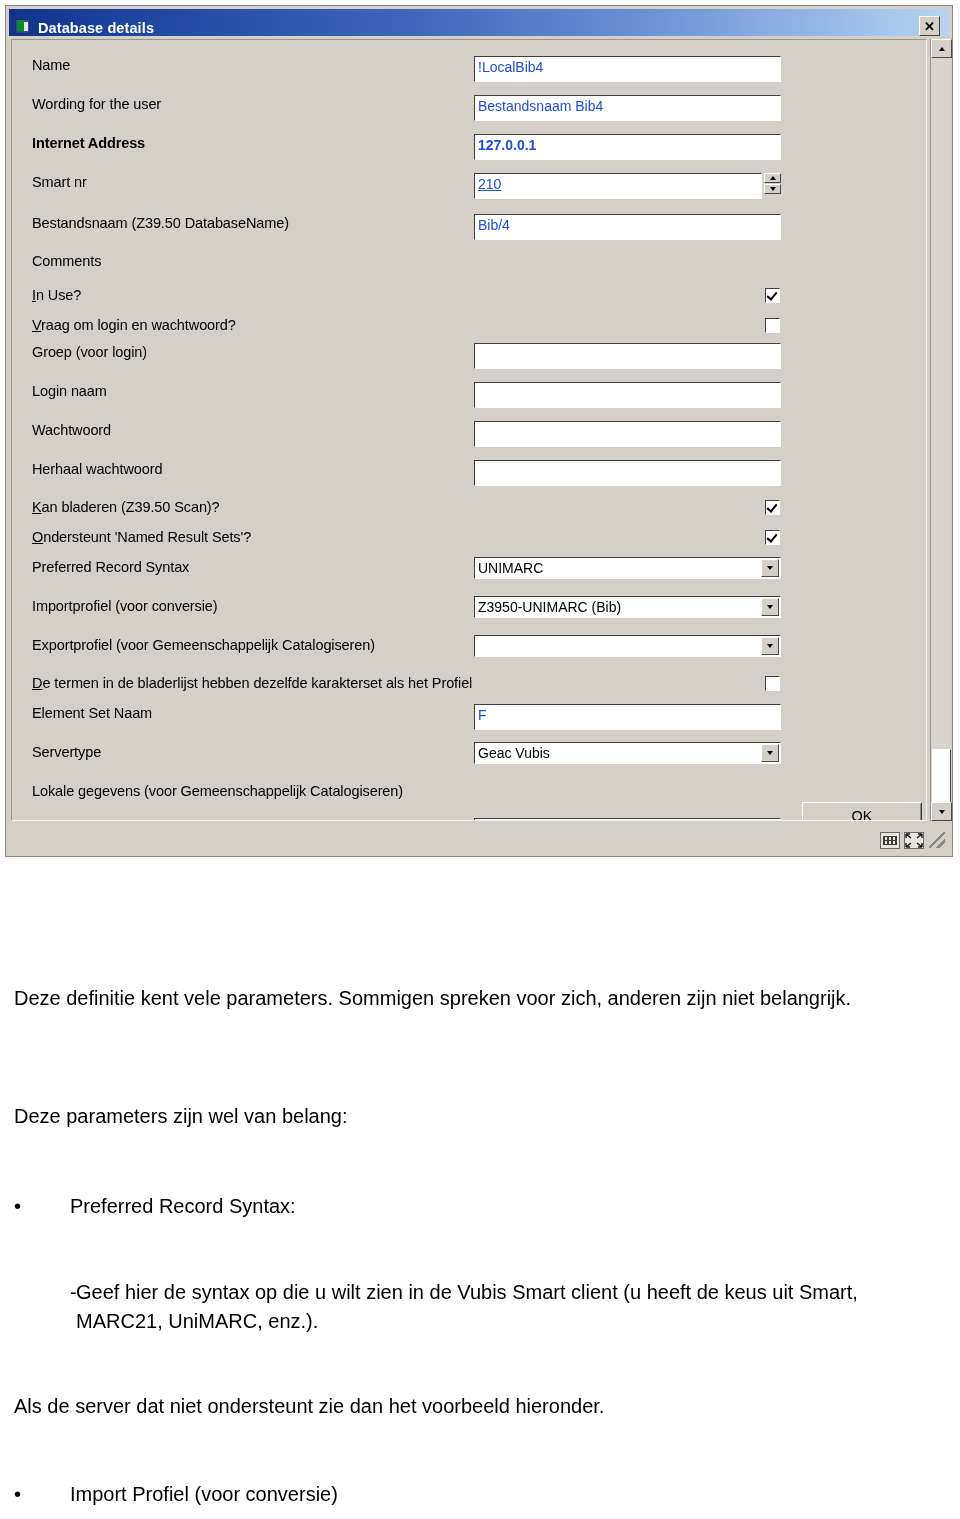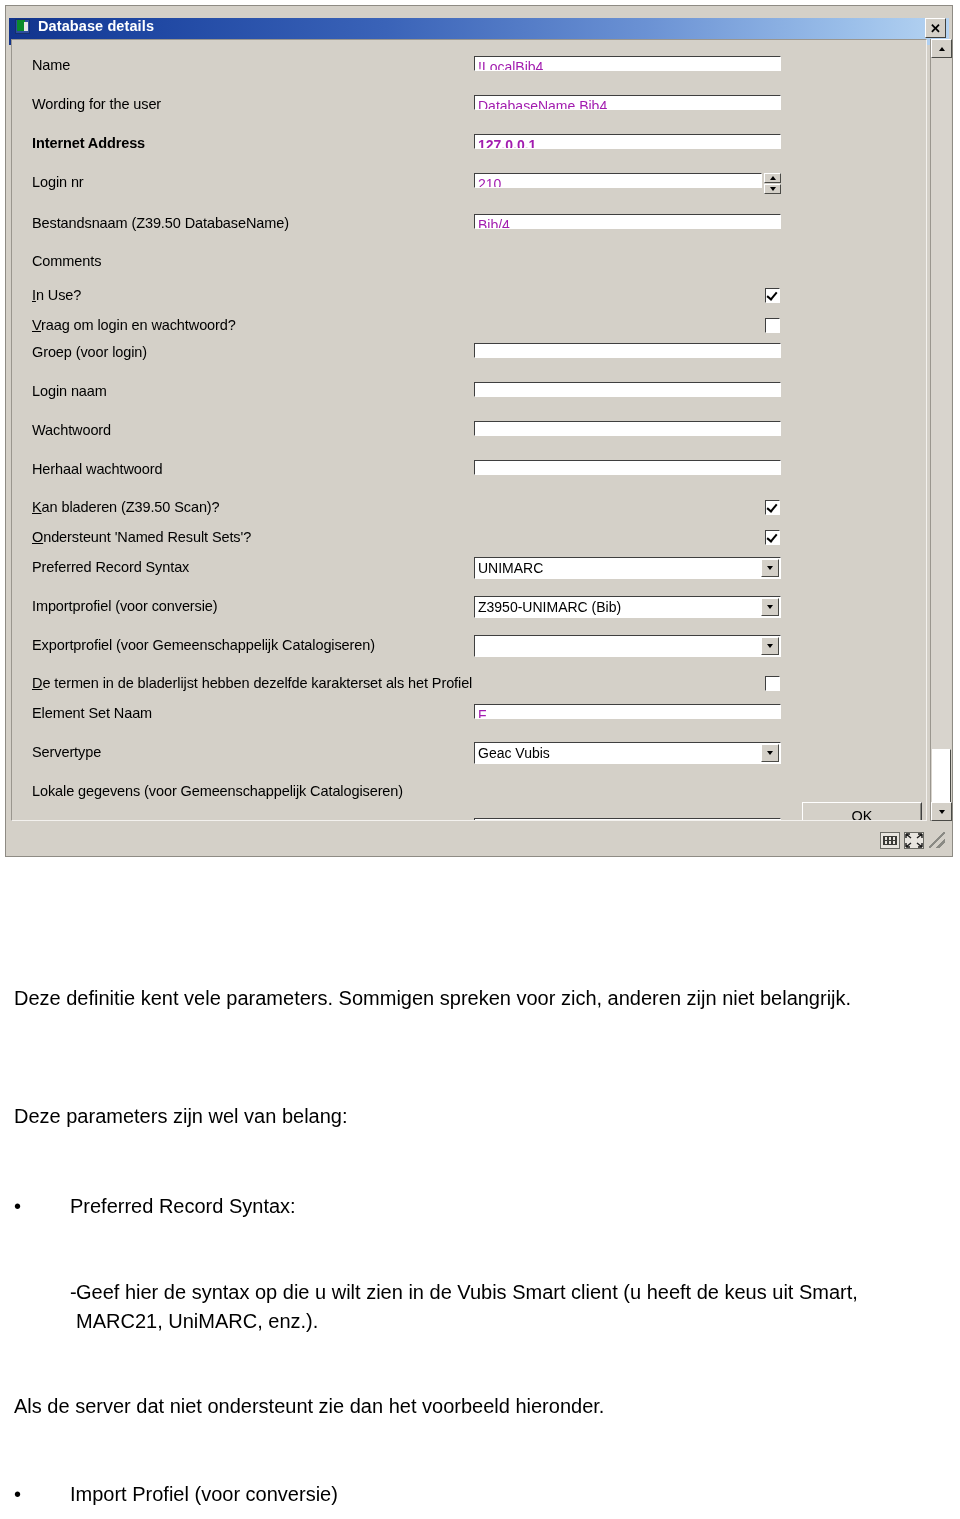--- a/index.html
+++ b/index.html
@@ -29,24 +29,23 @@
 
   
   #title-bar {
     position: absolute;
     left: 3px;
     top: 3px;
     right: 3px;
     height: 27px;
     background: linear-gradient(to right, #11338c 0%, #1c44a0 12%, #3a63b8 40%, #6b92d4 68%, #9cc0ea 90%, #b6d4f2 100%);
     display: flex;
-    align-items: flex-start;
-    padding: 0 2px 0 5px;
-    box-sizing: border-box;
-    margin-top: 9px;
+    align-items: flex-end;
+    padding: 0 8px 0 5px;
+    box-sizing: border-box;
   }
   #title-icon {
     width: 18px;
     height: 18px;
     margin-right: 6px;
     flex: 0 0 auto;
     position: relative;
   }
   #title-icon .bookblue {
     position: absolute;
@@ -128,29 +127,29 @@
     white-space: nowrap;
     letter-spacing: -0.1px;
   }
   .lbl u { text-decoration: underline; }
 
   
   .txt {
     position: absolute;
     left: 462px;
     width: 307px;
-    height: 15px;
+    height: 26px;
     background: #ffffff;
     border-top: 1px solid #3f3f3f;
     border-left: 1px solid #3f3f3f;
     border-right: 1px solid #ffffff;
     border-bottom: 1px solid #ffffff;
     box-sizing: border-box;
     font-size: 14px;
-    color: #a21caf;
+    color: #1d4ed8;
     padding: 1px 8px 0 3px;
     white-space: nowrap;
     overflow: hidden;
     line-height: 18px;
   }
   .txt.short { width: 288px; }
 
   
   .spin {
     position: absolute;
@@ -458,30 +457,30 @@
 
   <div id="client">
 
     <div class="row" style="top:16px;">
       <span class="lbl">Name</span>
       <div class="txt" style="left:462px; top:0px;">!LocalBib4</div>
     </div>
 
     <div class="row" style="top:55px;">
       <span class="lbl">Wording for the user</span>
-      <div class="txt" style="left:462px; top:0px;">DatabaseName Bib4</div>
+      <div class="txt" style="left:462px; top:0px;">Bestandsnaam Bib4</div>
     </div>
 
     <div class="row" style="top:94px;font-weight:bold;">
       <span class="lbl">Internet Address</span>
       <div class="txt" style="left:462px; top:0px;">127.0.0.1</div>
     </div>
 
     <div class="row" style="top:133px;">
-      <span class="lbl">Login nr</span>
+      <span class="lbl">Smart nr</span>
       <div class="txt short" style="left:462px; top:0px;text-decoration:underline;">210</div>
       <div class="spin" style="left:752px; top:0px;">
         <div class="sb up">
             <div class="tri-up"></div>
           </div>
         <div class="sb dn">
             <div class="tri-dn"></div>
           </div>
       </div>
     </div>

